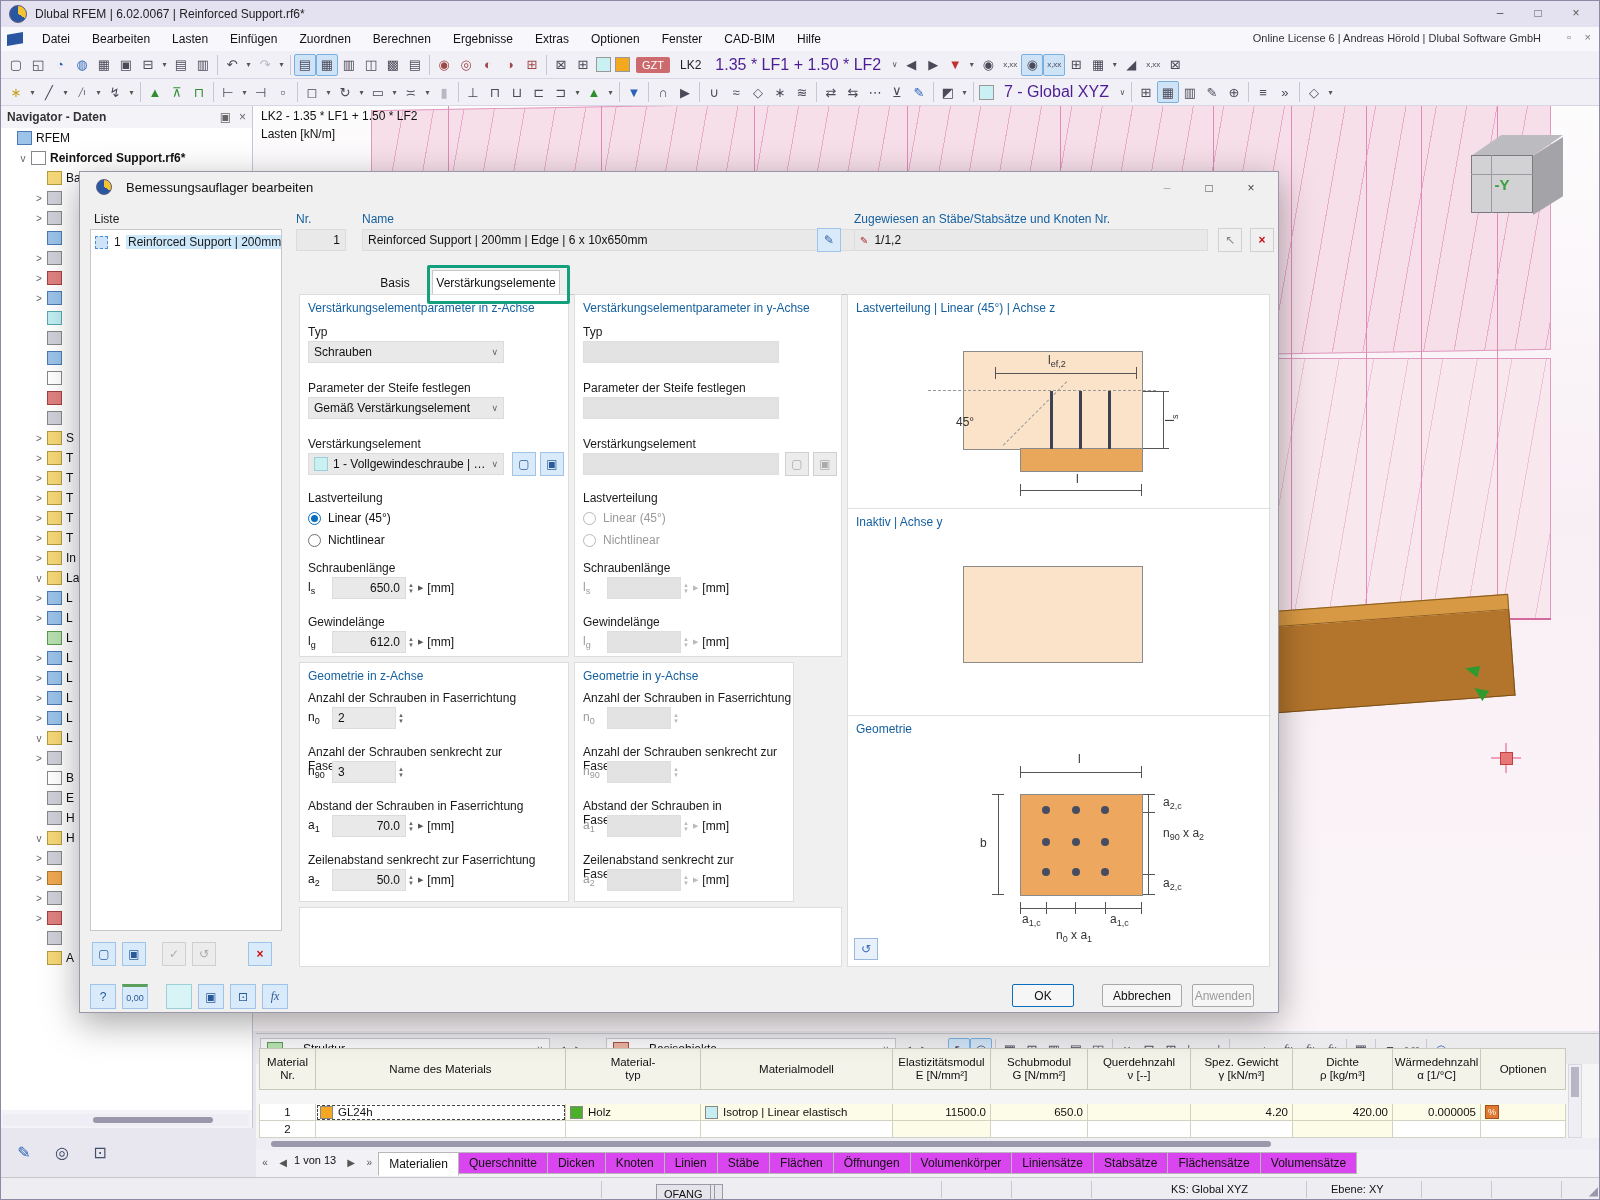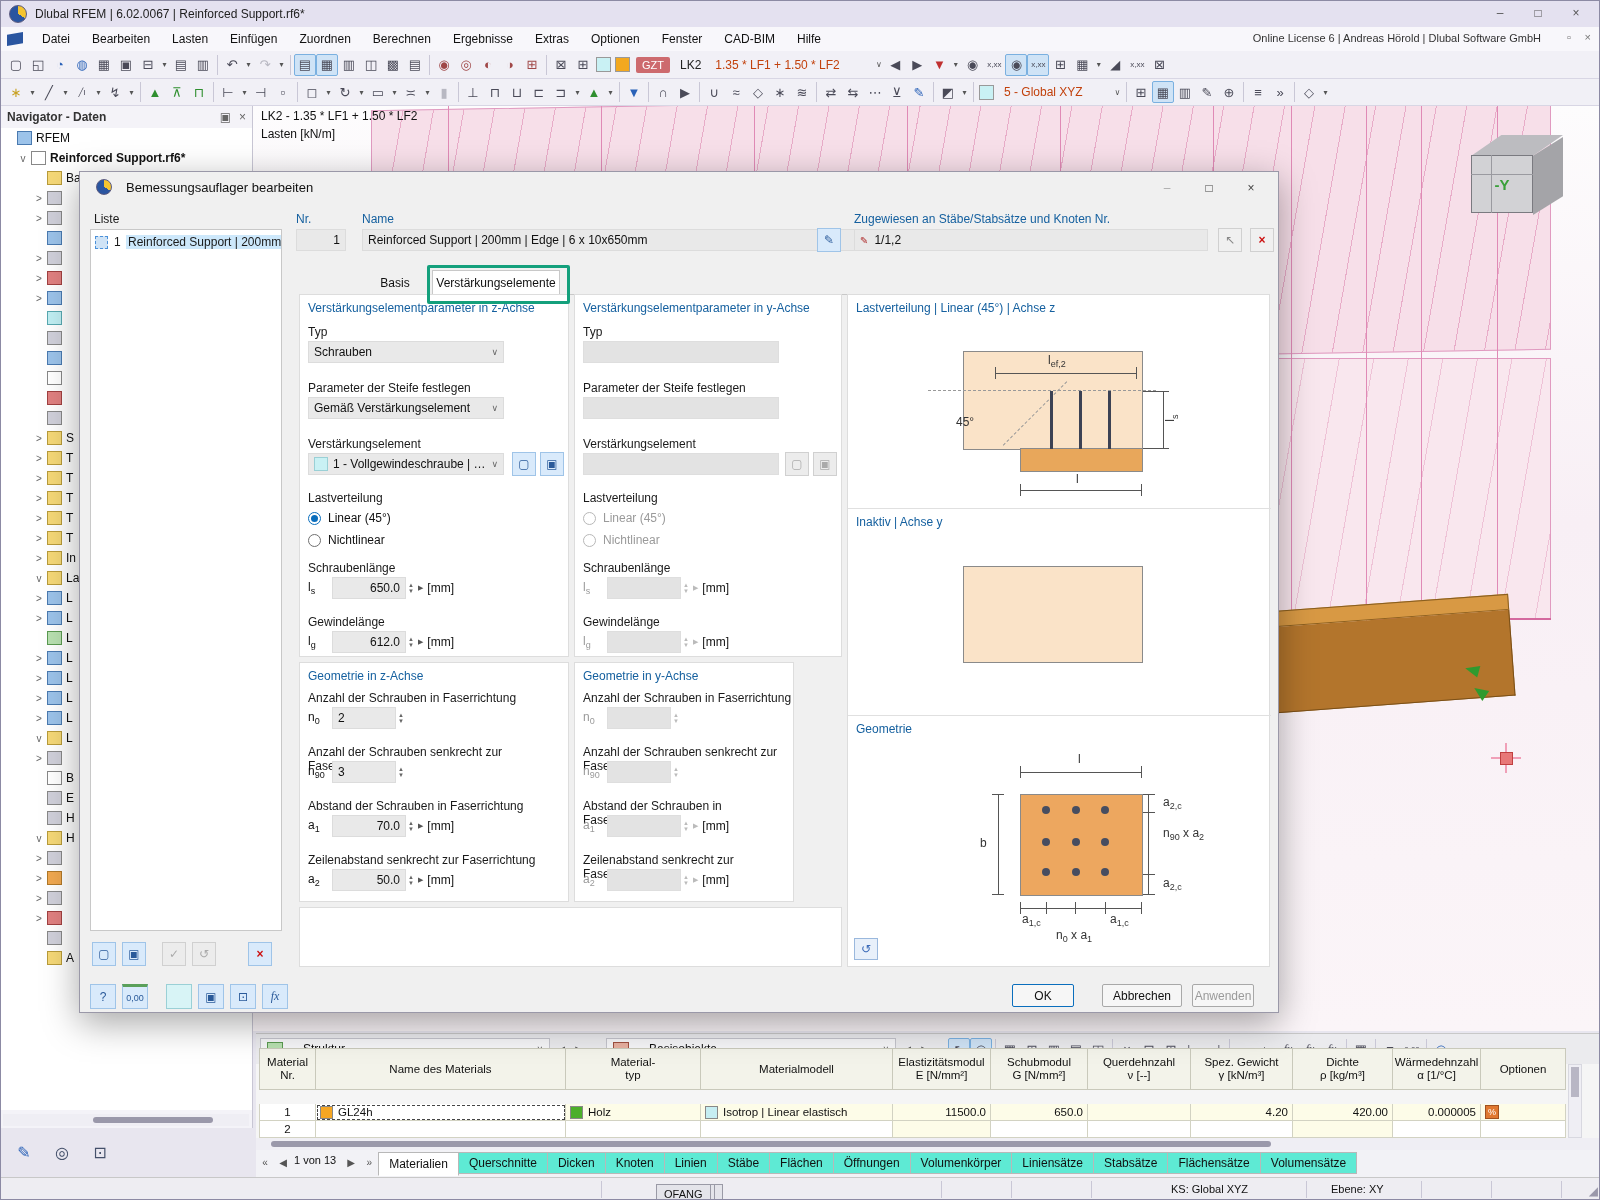--- a/index.html
+++ b/index.html
@@ -23,21 +23,21 @@
   .ico.on{background:#cfe3f6;border:1px solid #7ab0e0;box-sizing:border-box;}
   .ico.dis{color:#b8b8c2;}
   .ico.b{color:#2a62b8;} .ico.rr{color:#a04848;} .ico.rd{color:#c03030;} .ico.y{color:#c8a020;} .ico.g2{color:#2f8f2f;}
   .ico.sm{font-size:8px;} .ico.it{font-style:italic;font-family:"Liberation Serif",serif;font-size:12px;}
   .dd{width:11px;height:22px;display:flex;align-items:center;justify-content:center;font-size:8px;color:#555;flex:0 0 auto;}
   .sep{width:1px;height:20px;background:#c9c7d6;margin:0 3px;flex:0 0 auto;}
   .chip{width:13px;height:13px;border:1px solid #999;margin:0 2px;flex:0 0 auto;}
   .cchip{background:#c9f1f4;} .ochip{background:#f3a81f;}
   .badge{background:#cd6a6e;color:#fff;font-size:11px;padding:2px 6px;border-radius:2px;margin:0 4px;flex:0 0 auto;}
   .tlab{font-size:12px;color:#222;margin:0 6px;flex:0 0 auto;}
-  .combo{min-width:150px;font-size:12px;color:#c2410c;display:flex;align-items:center;padding:0 8px;flex:0 0 auto;}
+  .combo{min-width:150px;font-size:16px;color:#4c1d95;display:flex;align-items:center;padding:0 8px;flex:0 0 auto;}
   .combo.sm2{min-width:100px;}
   
   #navigator{position:absolute;left:0;top:105px;width:252px;height:1022px;background:#f4f3f8;border-right:1px solid #c8c6d4;box-sizing:border-box;}
   #nav-head{height:22px;display:flex;align-items:center;padding:0 6px;color:#333;font-weight:bold;font-size:12px;}
   #nav-head .sp{flex:1;}
   #nav-tree{position:absolute;left:0;top:22px;right:0;bottom:18px;background:#fff;overflow:hidden;}
   .trow{display:flex;align-items:center;height:20px;white-space:nowrap;overflow:hidden;}
   .tch{width:12px;text-align:center;color:#666;font-size:10px;margin-left:32px;flex:0 0 auto;}
   .trow.lvl0 .tch{margin-left:2px;} .trow.lvl1 .tch{margin-left:16px;}
   .ti{width:13px;height:12px;border:1px solid #888;background:#d8d8e0;margin:0 4px 0 2px;flex:0 0 auto;}
@@ -147,21 +147,21 @@
   .selcell{outline:1px dashed #444;outline-offset:-2px;}
   .c0{width:57px;} .c1{width:250px;} .c2{width:135px;} .c3{width:192px;} .c4{width:98px;} .c5{width:97px;}
   .c6{width:103px;} .c7{width:102px;} .c8{width:100px;} .c9{width:88px;} .c10{width:85px;}
   #tp-vscroll{position:absolute;left:1312px;top:30px;width:14px;height:74px;background:#efeef4;border:1px solid #d8d8e0;box-sizing:border-box;}
   #tp-vscroll .thumb{position:absolute;left:2px;top:2px;width:8px;height:30px;background:#b8b6c4;}
   #tp-hscroll{position:absolute;left:0px;top:104px;width:1345px;height:12px;background:#efeef4;}
   #tp-hscroll .thumb{position:absolute;left:15px;top:3px;width:1000px;height:6px;background:#9a98aa;border-radius:3px;}
   #tabstrip{position:absolute;left:0;top:116px;width:1345px;height:28px;background:#f2f2f6;display:flex;align-items:flex-start;padding-top:2px;box-sizing:border-box;}
   .tsnav{width:18px;height:20px;display:flex;align-items:center;justify-content:center;color:#555;font-size:10px;flex:0 0 auto;}
   #ts-count{font-size:11px;color:#111;margin:2px 6px 0 2px;}
-  .btab{height:22px;display:flex;align-items:center;padding:0 10px;font-size:12px;color:#111;background:#5eead4;border:1px solid #b8b8b8;border-left:none;box-sizing:border-box;flex:0 0 auto;}
+  .btab{height:22px;display:flex;align-items:center;padding:0 10px;font-size:12px;color:#111;background:#d946ef;border:1px solid #b8b8b8;border-left:none;box-sizing:border-box;flex:0 0 auto;}
   .btab.on{background:#fff;border-bottom:1px solid #fff;height:24px;border-left:1px solid #b8b8b8;}
   
   #statusbar{position:absolute;left:0;top:1176px;width:1600px;height:24px;background:#eeedf2;border-top:1px solid #c8c8c8;box-sizing:border-box;z-index:60;}
   .stog{position:absolute;top:3px;height:17px;display:flex;align-items:center;padding:0 7px;font-size:11px;color:#111;}
   .stog.dn{border:1px solid #9a9aa6;background:#e4e4ea;}
   .sdiv{position:absolute;top:3px;width:1px;height:17px;background:#c9c7d6;}
   .slab{position:absolute;top:5px;font-size:11px;color:#111;}
   #grip{position:absolute;right:3px;top:6px;color:#9a98aa;font-size:12px;}
 </style>
 </head>
@@ -305,21 +305,21 @@
       <span class="ico">⇄</span>
       <span class="ico">⇆</span>
       <span class="ico">⋯</span>
       <span class="ico">⊻</span>
       <span class="ico b">✎</span>
       <span class="sep"></span>
       <span class="ico">◩</span>
       <span class="dd">▾</span>
       <span class="sep"></span>
       <span class="chip cchip"></span>
-      <span class="combo sm2">5 - Global XYZ</span>
+      <span class="combo sm2">7 - Global XYZ</span>
       <span class="dd">∨</span>
       <span class="sep"></span>
       <span class="ico">⊞</span>
       <span class="ico on">▦</span>
       <span class="ico">▥</span>
       <span class="ico">✎</span>
       <span class="ico">⊕</span>
       <span class="sep"></span>
       <span class="ico">≡</span>
       <span class="ico">»</span>

